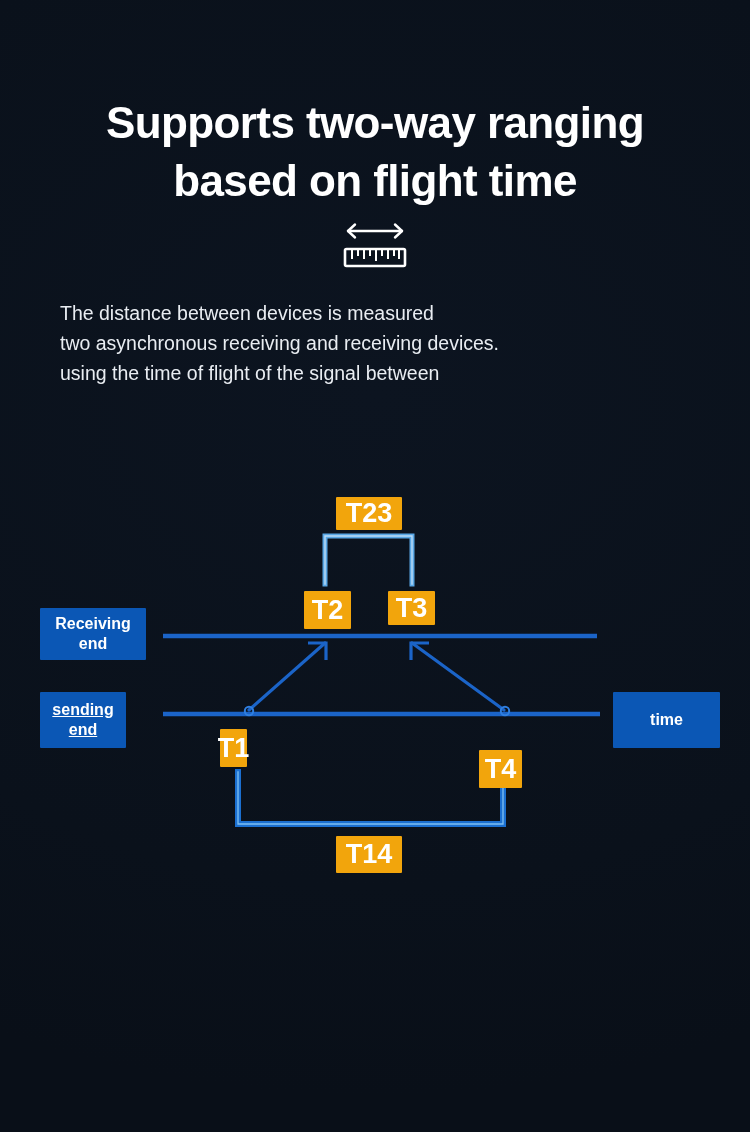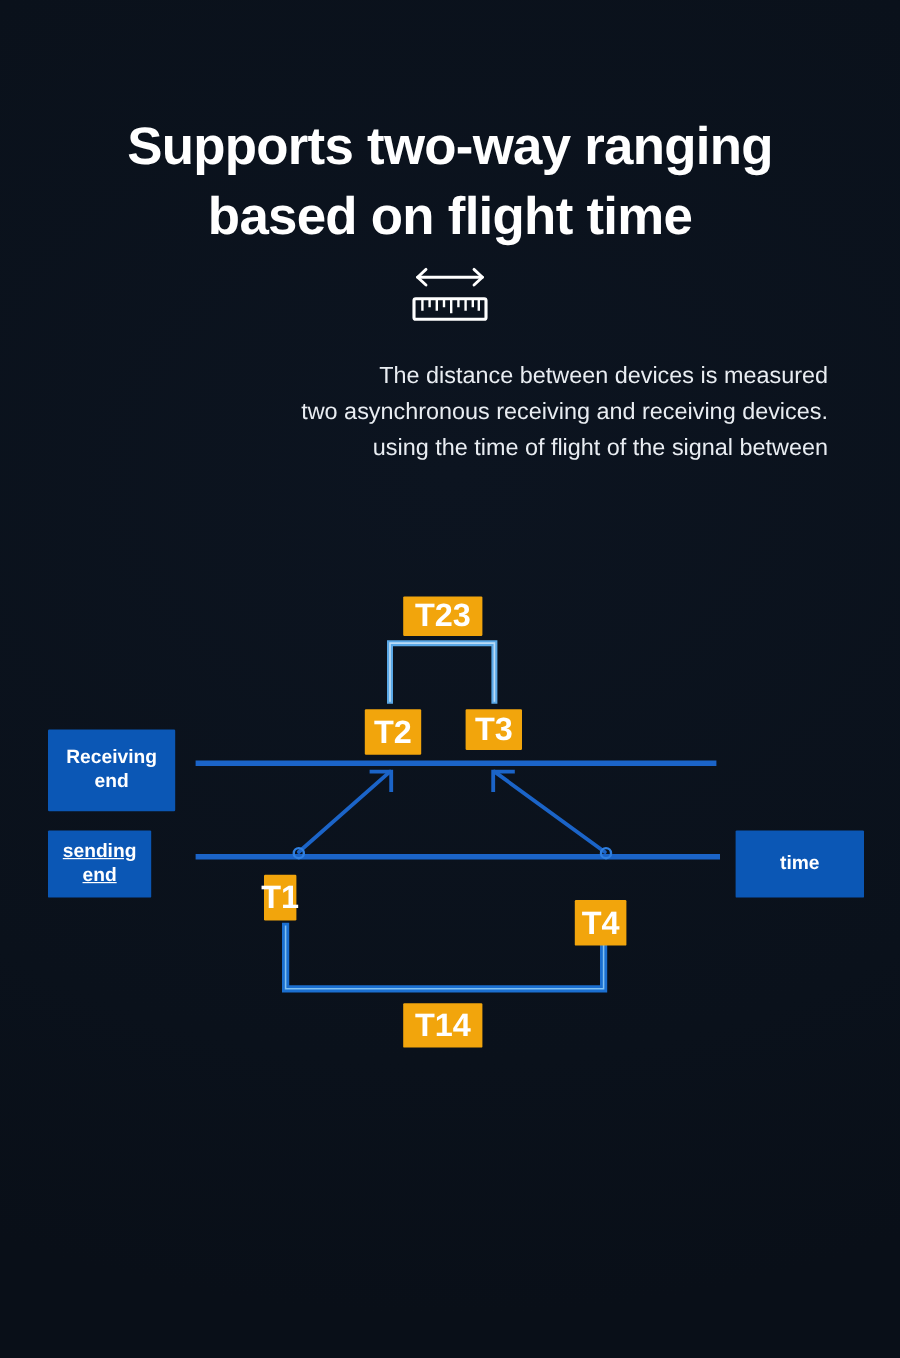--- a/index.html
+++ b/index.html
@@ -54,21 +54,21 @@
   .ruler-icon {
     display: block;
   }
 
   
   .subtitle {
     position: absolute;
     top: 298px;
     left: 0;
     width: 750px;
-    text-align: right;
+    text-align: left;
     color: #e9edf2;
     font-size: 19.5px;
     line-height: 30px;
     font-weight: 300;
     padding: 0 60px;
     box-sizing: border-box;
   }
   .subtitle div { white-space: nowrap; }
 
   
@@ -101,21 +101,21 @@
     border-radius: 1px;
   }
   .amber-box {
     background: #f2a50c;
     font-size: 27px;
     font-weight: bold;
     border-radius: 1px;
   }
 
   
-  #box-receiving { left: 40px;  top: 608px; width: 106px; height: 68px; }
+  #box-receiving { left: 40px;  top: 608px; width: 106px; height: 52px; }
   #box-sending   { left: 40px;  top: 692px; width: 86px; height: 56px; text-decoration: underline; }
   #box-time      { left: 613px; top: 692px; width: 107px; height: 56px; }
 
   #box-t23 { left: 336px; top: 497px; width: 66px; height: 33px; }
   #box-t2  { left: 304px; top: 591px; width: 47px; height: 38px; }
   #box-t3  { left: 388px; top: 591px; width: 47px; height: 34px; }
   #box-t1  { left: 220px; top: 729px; width: 27px; height: 38px; }
   #box-t4  { left: 479px; top: 750px; width: 43px; height: 38px; }
   #box-t14 { left: 336px; top: 836px; width: 66px; height: 37px; }
 </style>

